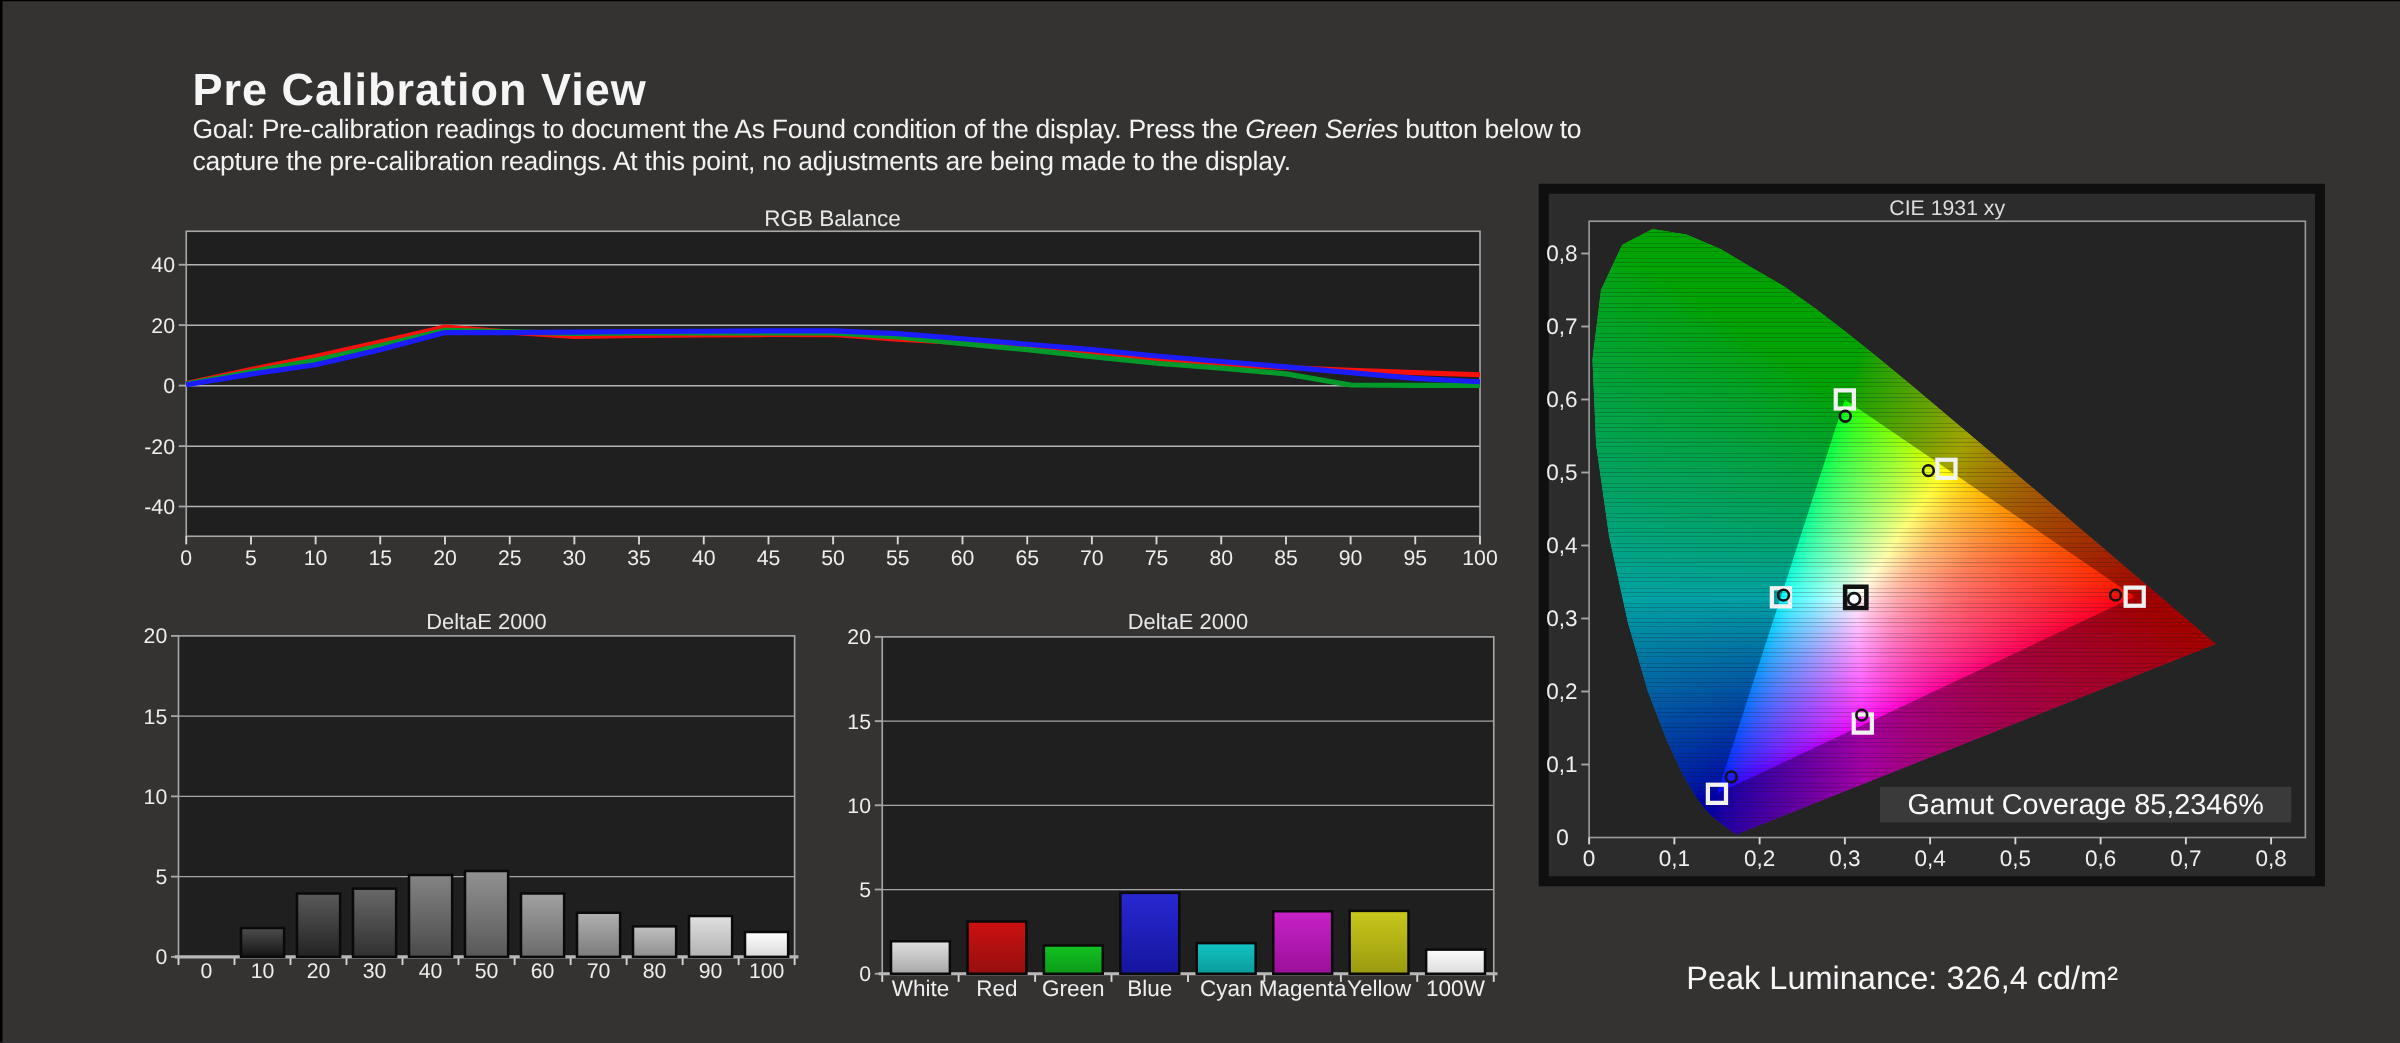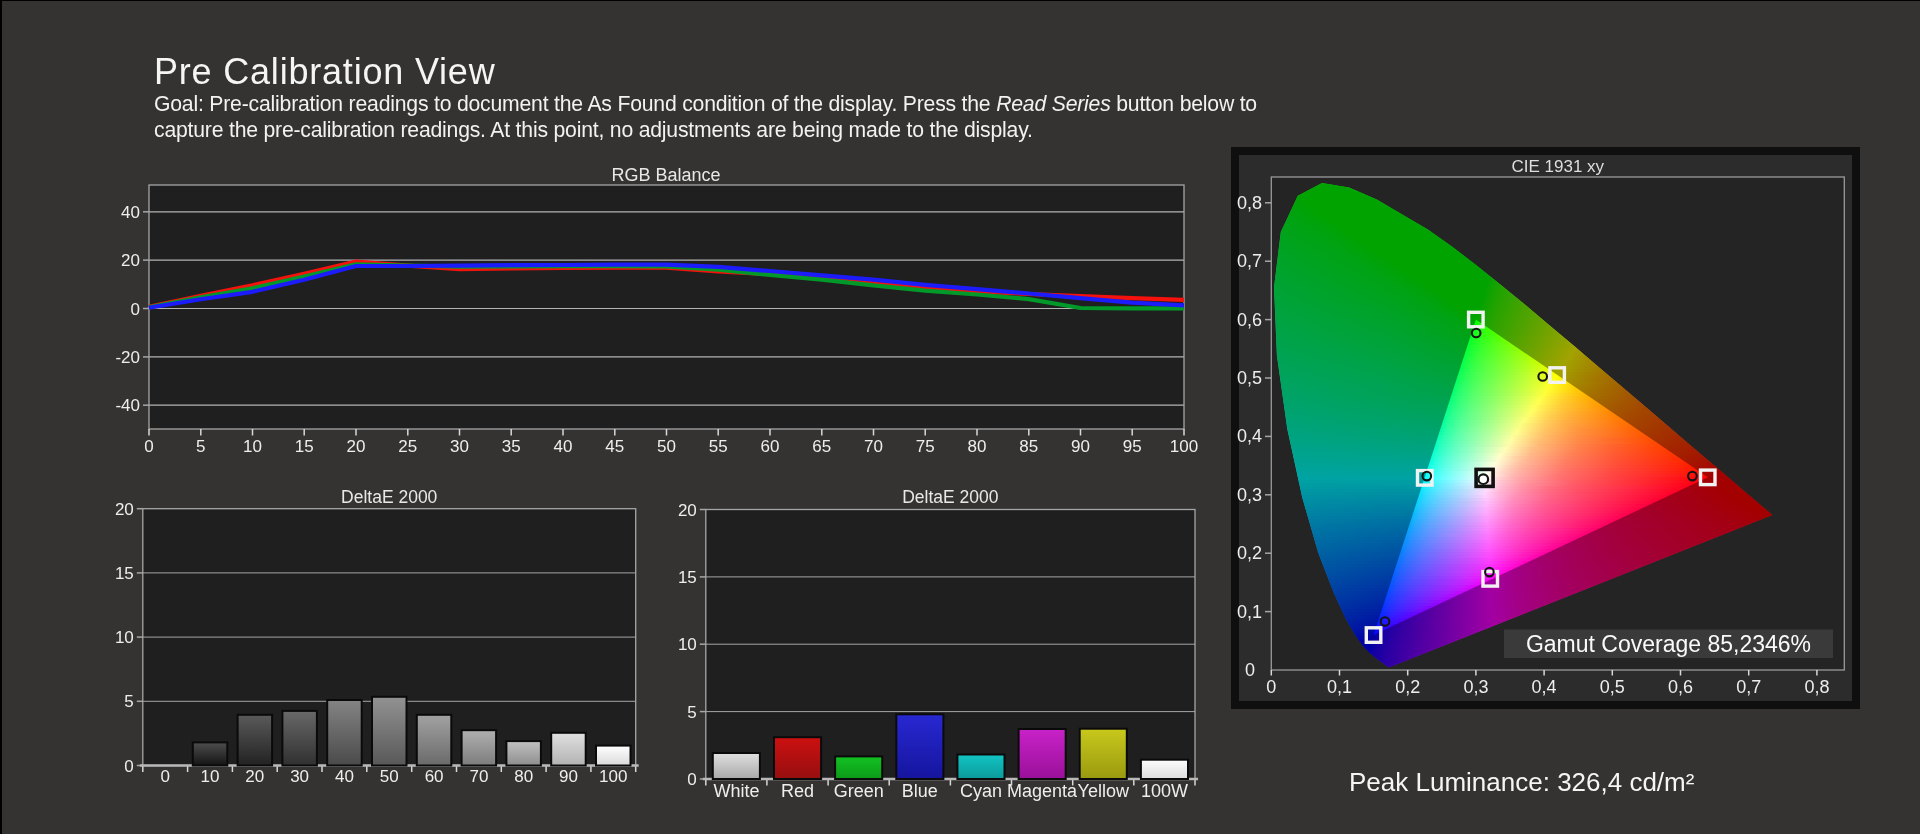--- a/index.html
+++ b/index.html
@@ -1,26 +1,26 @@
 <!DOCTYPE html>
 <html><head><meta charset="utf-8"><style>
 html,body{margin:0;padding:0;width:1920px;height:834px;background:#343332;overflow:hidden}
 body{font-family:"Liberation Sans",sans-serif;position:relative}
 .edge{position:absolute;left:0;top:0;width:2px;height:834px;background:#000}
 .edgetop{position:absolute;left:0;top:0;width:1920px;height:1px;background:#000}
-h1{position:absolute;left:154px;top:51px;margin:0;font-size:36px;font-weight:400;color:#f5f5f5;letter-spacing:.8px}
+h1{position:absolute;left:154px;top:51px;margin:0;font-size:36px;font-weight:700;color:#f5f5f5;letter-spacing:.8px}
 .goal{position:absolute;left:154px;top:91px;font-size:21.2px;line-height:25.5px;color:#f2f2f2;letter-spacing:-.2px}
 .peak{position:absolute;left:1349px;top:767px;font-size:26px;color:#f5f5f5}
 svg{position:absolute;left:0;top:0}
 </style></head>
 <body>
 <div class="edge"></div>
 <div class="edgetop"></div>
 <h1>Pre Calibration View</h1>
-<div class="goal">Goal: Pre-calibration readings to document the As Found condition of the display. Press the <i>Read Series</i> button below to<br>capture the pre-calibration readings. At this point, no adjustments are being made to the display.</div>
+<div class="goal">Goal: Pre-calibration readings to document the As Found condition of the display. Press the <i>Green Series</i> button below to<br>capture the pre-calibration readings. At this point, no adjustments are being made to the display.</div>
 <div class="peak">Peak Luminance: 326,4 cd/m²</div>
 <svg width="1920" height="834" viewBox="0 0 1920 834">
 <defs>
       <linearGradient id="g0" x1="0" y1="0" x2="0" y2="1">
         <stop offset="0" stop-color="#4e4e4e"></stop>
         <stop offset="1" stop-color="#141414"></stop>
       </linearGradient>
       <linearGradient id="g1" x1="0" y1="0" x2="0" y2="1">
         <stop offset="0" stop-color="#5a5a5a"></stop>
         <stop offset="1" stop-color="#222222"></stop>

